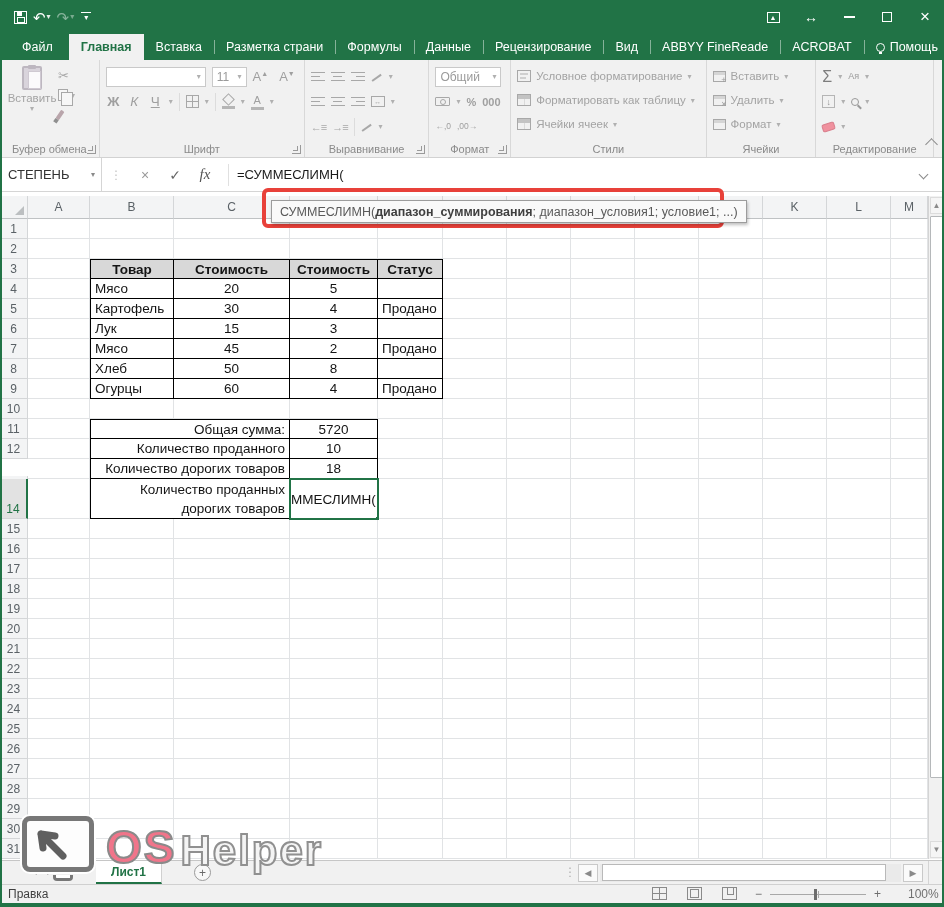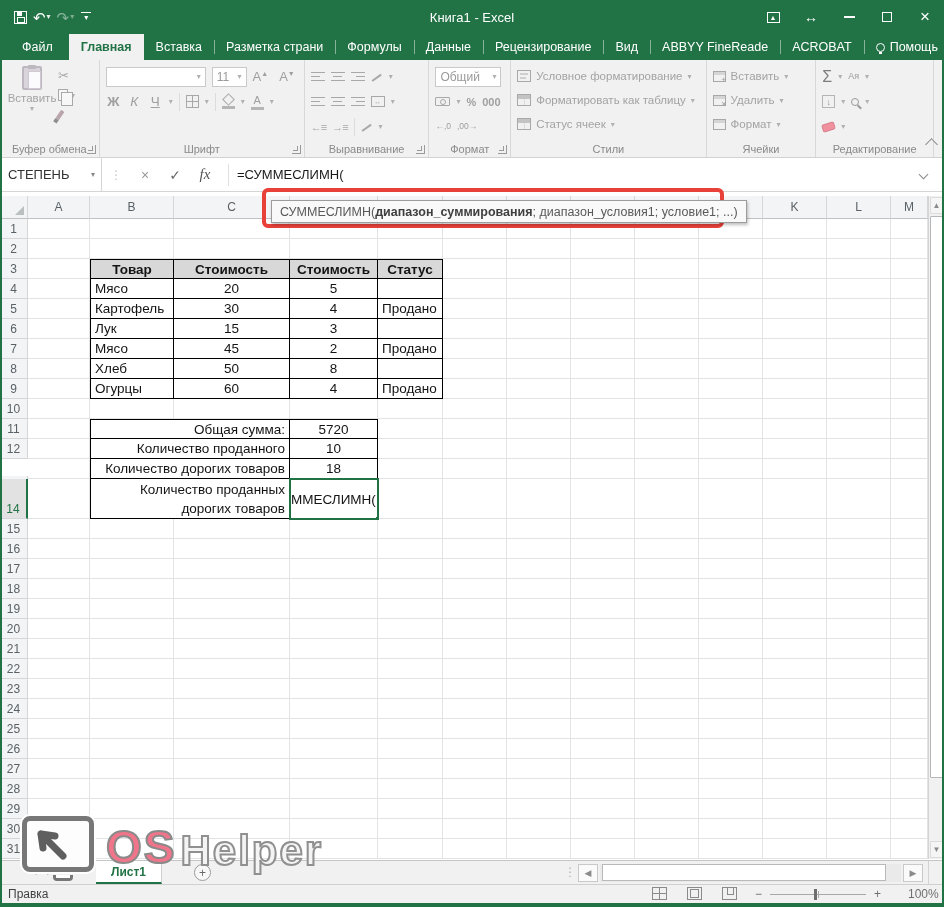--- a/index.html
+++ b/index.html
@@ -213,21 +213,20 @@
           <span>↷</span>
           <span class="dd">▾</span>
         </span>
       <span class="btn">
           <span class="icon-qat-custom">
             <i></i>
             <b>▾</b>
           </span>
         </span>
     </div>
-    <div class="win-title">Книга1 - Excel</div>
     <div class="win-controls">
       <span class="wbtn">
           <span class="icon-ribbon-opts">▲</span>
         </span>
       <span class="wbtn">
           <span>↔</span>
         </span>
       <span class="wbtn">
           <span class="icon-min"></span>
         </span>
@@ -416,21 +415,21 @@
         <span>Условное форматирование</span>
           <span class="dd8">▾</span>
       </div>
       <div class="stylerow">
         <span class="icon-tbl"></span>
         <span>Форматировать как таблицу</span>
           <span class="dd8">▾</span>
       </div>
       <div class="stylerow">
         <span class="icon-tbl"></span>
-        <span>Статус ячеек</span>
+        <span>Ячейки ячеек</span>
           <span class="dd8">▾</span>
       </div>
       <div class="rlabel">Стили</div>
     </div>
 
     <div class="rgroup g-cells">
       <div class="stylerow">
         <span class="icon-cell ins"></span>
         <span>Вставить</span>
           <span class="dd8">▾</span>

